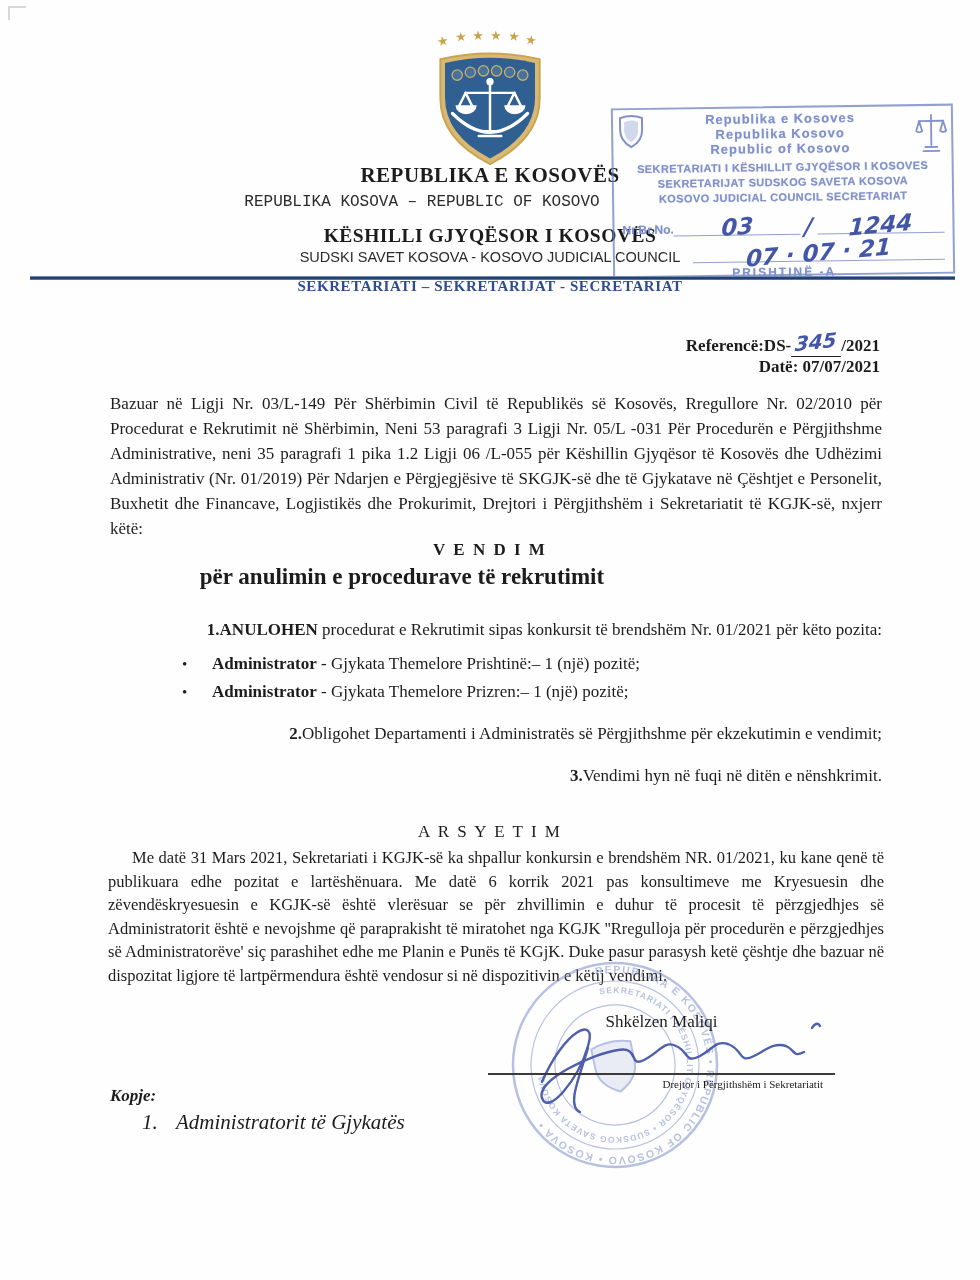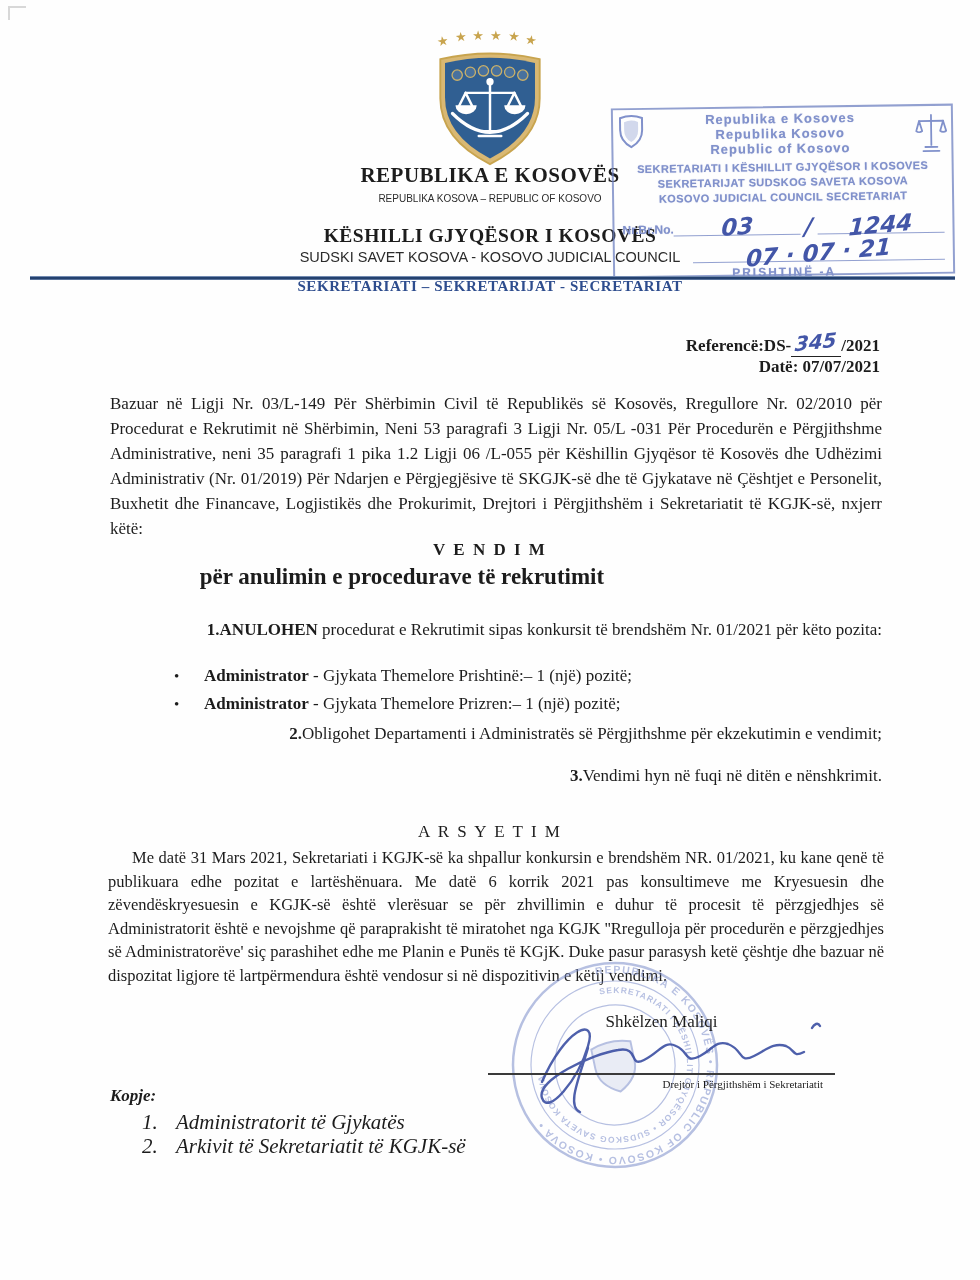--- a/index.html
+++ b/index.html
@@ -13,21 +13,21 @@
   .stars{left:0;top:28px;width:980px;text-align:center;color:#c8a44e;font-size:13px;letter-spacing:6px;}
   .stars span{display:inline-block;}
   .stars span:nth-child(1){transform:translateY(5px) rotate(-10deg);}
   .stars span:nth-child(2){transform:translateY(1px) rotate(-5deg);}
   .stars span:nth-child(6){transform:translateY(5px) rotate(10deg);}
   .stars span:nth-child(5){transform:translateY(1px) rotate(5deg);}
   .emblem{left:433px;top:46px;}
 
   
   .h-line1{left:0;top:163px;width:980px;font-size:21px;font-weight:bold;letter-spacing:.5px;}
-  .h-line2{left:0;top:193px;width:980px;font-family:Liberation Sans, sans-serif;font-size:10px;color:#2b2b2b;}
+  .h-line2{left:0;top:193px;width:844px;font-family:Liberation Mono, monospace;font-size:16px;color:#2b2b2b;}
   .h-line3{left:0;top:225px;width:980px;font-size:19.5px;font-weight:bold;letter-spacing:.5px;}
   .h-line4{left:0;top:249px;width:980px;font-family:"Liberation Sans",sans-serif;font-size:14.5px;color:#2b2b2b;}
 
   
   .stamp{left:612px;top:106px;width:338px;height:166px;border:2.5px solid rgba(110,128,192,.75);
          transform:rotate(-.8deg);font-family:"Liberation Sans",sans-serif;font-weight:bold;color:#8191cb;
          text-shadow:0 0 1px rgba(125,142,203,.55);}
   .stamp-head{display:flex;justify-content:space-between;align-items:flex-start;padding:3px 4px 0;}
   .stamp-head-center{flex:1;text-align:center;font-size:13px;line-height:15px;letter-spacing:1px;}
   .stamp-org{text-align:center;font-size:11px;line-height:13px;letter-spacing:.4px;margin-top:2px;}
@@ -49,21 +49,21 @@
   .ref-slot{display:inline-block;min-width:50px;border-bottom:1.5px solid #222;text-align:center;}
   .ref-slot .hw{font-size:20px;display:inline-block;transform:rotate(-6deg) skewX(-10deg);position:relative;top:-2px;}
   .date-line{right:100px;top:357px;font-size:17px;font-weight:bold;}
 
   
   .intro{left:110px;top:391px;width:772px;font-size:17px;line-height:25px;text-align:justify;}
   .v-title{left:0;top:540px;width:980px;font-size:17px;font-weight:bold;letter-spacing:2px;}
   .v-sub{left:0;top:564px;width:804px;font-size:23px;font-weight:bold;}
   .num-item{left:142px;width:740px;font-size:17px;text-align:right;}
   .num-item .no{font-weight:bold;display:inline-block;width:30px;}
-  .bullet-item{left:174px;width:690px;font-size:17px;margin-top:12px;}
+  .bullet-item{left:182px;width:690px;font-size:17px;}
   .bullet-item .dot{display:inline-block;width:30px;font-size:15px;}
   .b{font-weight:bold;}
   .a-title{left:0;top:822px;width:980px;font-size:17px;font-weight:normal;letter-spacing:2px;}
   .reasoning{left:108px;top:846px;width:776px;font-size:16.5px;line-height:23.5px;text-align:justify;text-indent:24px;}
 
   
   .seal{left:510px;top:960px;opacity:.55;transform:rotate(-12deg);}
   .sig-name{left:488px;top:1012px;width:347px;text-align:center;font-size:17px;}
   .sig-ink{left:520px;top:1002px;}
   .sig-line{left:488px;top:1073px;width:347px;height:1.5px;background:#3a3a3a;}
@@ -209,17 +209,14 @@
       <path d="M68,46 C60,74 46,104 60,110"></path>
     </g>
   </svg>
   <div class="abs sig-line"></div>
   <div class="abs sig-role">Drejtor i Përgjithshëm i Sekretariatit</div>
 
   <div class="abs copies-label">Kopje:</div>
   <div class="abs copy-item" style="top:1110px">
     <span class="no">1.</span><span>Administratorit të Gjykatës</span>
   </div>
-  <div class="abs copy-item" style="top:1134px">
-    <span class="no">2.</span><span>Arkivit të Sekretariatit të KGJK-së</span>
-  </div>
 
 </div>
 
 </body></html>

